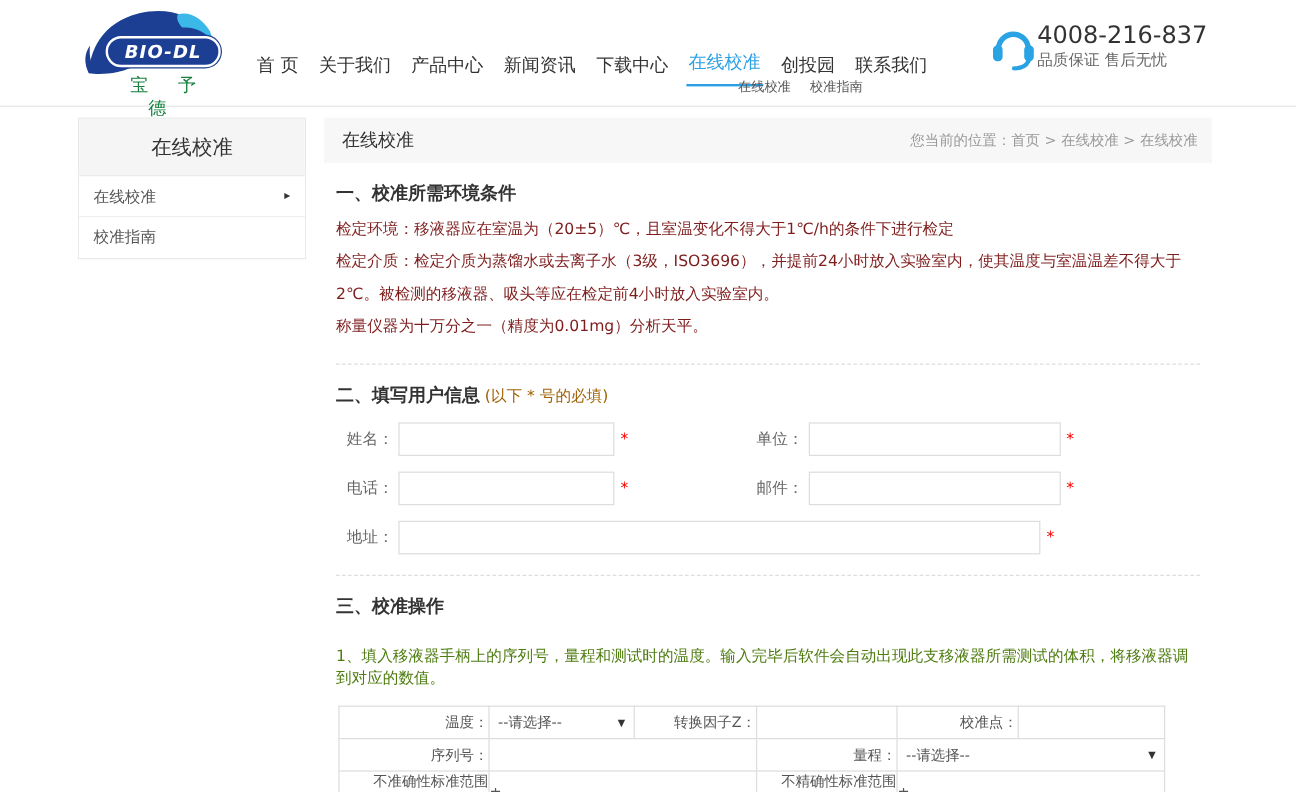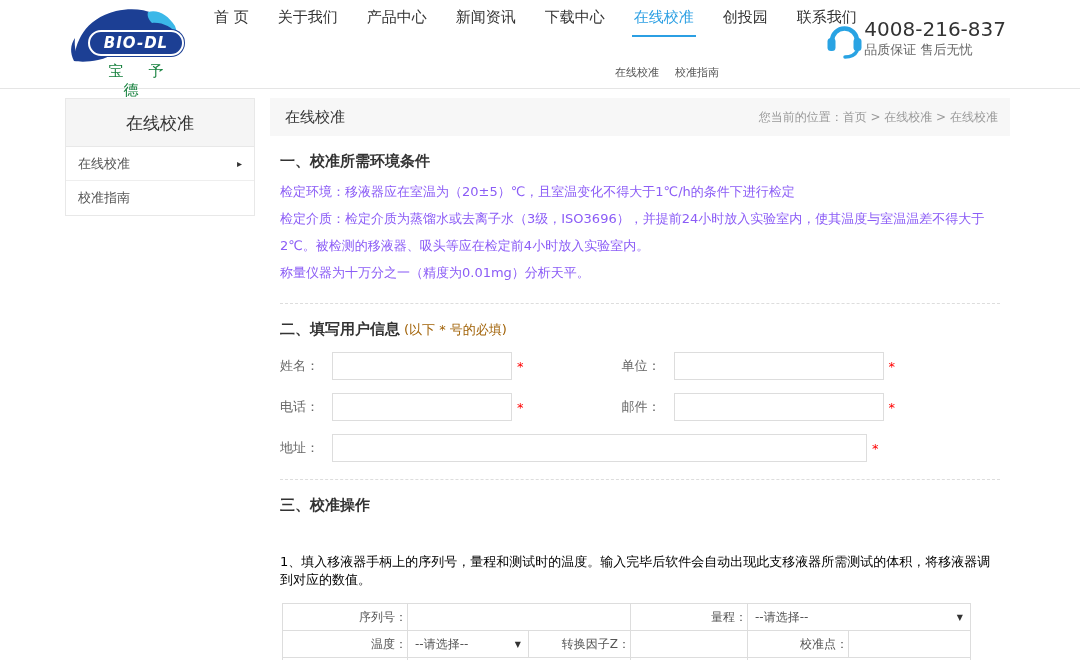--- a/index.html
+++ b/index.html
@@ -16,21 +16,21 @@
     position:absolute; left:26px; top:25px; width:96px; height:26px;
     background:#1c3f94; border:2px solid #fff; border-radius:14px;
     box-shadow:0 0 0 1px #1c3f94;
     color:#fff; font-weight:bold; font-size:15px; letter-spacing:1px;
     display:flex; align-items:center; justify-content:center; font-style:italic;
   }
   .logo-cn {
     position:absolute; left:22px; top:57px; width:104px; text-align:center;
     color:#15803d; font-size:15px; font-weight:normal; letter-spacing:10px; text-indent:10px;
   }
-  .nav { position:absolute; left:212px; top:0; height:72px; display:flex; align-items:flex-start; gap:25px; }
+  .nav { position:absolute; left:212px; top:0; height:72px; display:flex; align-items:flex-end; gap:13px; }
   .nav-item { font-size:15px; color:#333; padding:8px 2px; cursor:pointer; white-space:nowrap; }
   .nav-item.active { color:#2b9fe3; border-bottom:2px solid #2b9fe3; }
   .subnav { position:absolute; left:615px; top:65px; display:flex; gap:16px; }
   .subnav-item { font-size:11px; color:#555; cursor:pointer; white-space:nowrap; }
   .contact { position:absolute; right:74px; top:17px; display:flex; align-items:center; }
   .phone-num { font-size:20px; color:#333; line-height:24px; }
   .phone-tag { font-size:13px; color:#666; }
   
   .main { display:flex; align-items:flex-start; padding:9px 70px 0 65px; }
   .sidebar { width:190px; border:1px solid #e8e8e8; flex:none; background:#fff; }
@@ -47,35 +47,35 @@
   .content { flex:1; margin-left:15px; min-width:0; }
   .content-header {
     background:#f7f7f7; height:38px; display:flex; justify-content:space-between; align-items:center;
     padding:0 12px 0 15px;
   }
   .page-title { font-size:15px; color:#333; }
   .breadcrumb { font-size:12px; color:#999; }
   .section { padding:0 10px; }
   .sec-title { font-size:15px; font-weight:bold; color:#333; margin-top:16px; }
   .sec-note { font-size:13px; font-weight:normal; color:#a16207; margin-left:4px; }
-  .para { font-size:13px; color:#8b5cf6; line-height:27px; margin-top:7px; }
+  .para { font-size:13px; color:#7f1d1d; line-height:27px; margin-top:7px; }
   .para p { margin:0; }
   .divider { border-top:1px dashed #ddd; margin:17px 10px 0 10px; height:0; }
   
   .form { margin-top:9px; }
   .frow { display:flex; align-items:center; margin-top:13px; }
   .fgroup { display:flex; align-items:center; }
   .fgroup.right { margin-left:98px; }
-  .flabel { width:48px; text-align:left; font-size:13px; color:#666; flex:none; }
+  .flabel { width:48px; text-align:right; font-size:13px; color:#666; flex:none; }
   .finput { height:28px; border:1px solid #ddd; margin-left:4px; padding:0 6px; font-size:13px; color:#333; outline:none; }
   .finput.w-l { width:180px; }
   .finput.w-r { width:210px; }
   .finput.w-full { width:535px; }
   .req { color:#f00; font-size:13px; margin-left:5px; }
-  .instruction { font-size:13px; color:#000000; margin-top:38px; }
+  .instruction { font-size:13px; color:#4d7c0f; margin-top:23px; }
   
   table.calib { border-collapse:collapse; table-layout:fixed; width:688px; margin:14px 0 0 2px; }
   table.calib td { border:1px solid #ddd; height:27px; font-size:12px; color:#555; padding:0; background:#fff; }
   td.lbl { background:#f5f5f5; text-align:right; padding-right:6px; }
   td.lbl-w { background:#fdfdfd; text-align:right; padding-right:6px; }
   td.pm { padding-left:6px; background:#fdfdfd; }
   td.inp input { width:100%; height:25px; border:none; outline:none; padding:0 6px; font-size:12px; color:#333; display:block; }
   .selbox { display:flex; justify-content:space-between; align-items:center; padding:0 7px; cursor:pointer; height:100%; }
   .selbox .chev { font-size:8px; color:#333; }
 </style>
@@ -203,47 +203,47 @@
         <colgroup>
           <col style="width:125px">
             <col style="width:121px">
             <col style="width:102px">
           <col style="width:117px">
             <col style="width:101px">
             <col style="width:122px">
         </colgroup>
         <tbody>
             <tr>
+          <td class="lbl">温度：</td>
+          <td>
+            <div class="selbox">
+              <span>--请选择--</span>
+              <span class="chev">▼</span>
+            </div>
+          </td>
+          <td class="lbl">转换因子Z：</td>
+          <td class="inp">
+            <input type="text" style="">
+          </td>
+          <td class="lbl">校准点：</td>
+          <td class="inp">
+            <input type="text" style="">
+          </td>
+        </tr>
+        <tr>
           <td class="lbl">序列号：</td>
           <td class="inp" colspan="2">
             <input type="text" style="">
           </td>
           <td class="lbl">量程：</td>
           <td colspan="2">
             <div class="selbox">
               <span>--请选择--</span>
               <span class="chev">▼</span>
             </div>
-          </td>
-        </tr>
-        <tr>
-          <td class="lbl">温度：</td>
-          <td>
-            <div class="selbox">
-              <span>--请选择--</span>
-              <span class="chev">▼</span>
-            </div>
-          </td>
-          <td class="lbl">转换因子Z：</td>
-          <td class="inp">
-            <input type="text" style="">
-          </td>
-          <td class="lbl">校准点：</td>
-          <td class="inp">
-            <input type="text" style="">
           </td>
         </tr>
         <tr>
           <td class="lbl-w">不准确性标准范围(%)：</td>
           <td class="pm" colspan="2">±</td>
           <td class="lbl-w">不精确性标准范围(%)：</td>
           <td class="pm" colspan="2">±</td>
         </tr>
       </tbody>
         </table>

